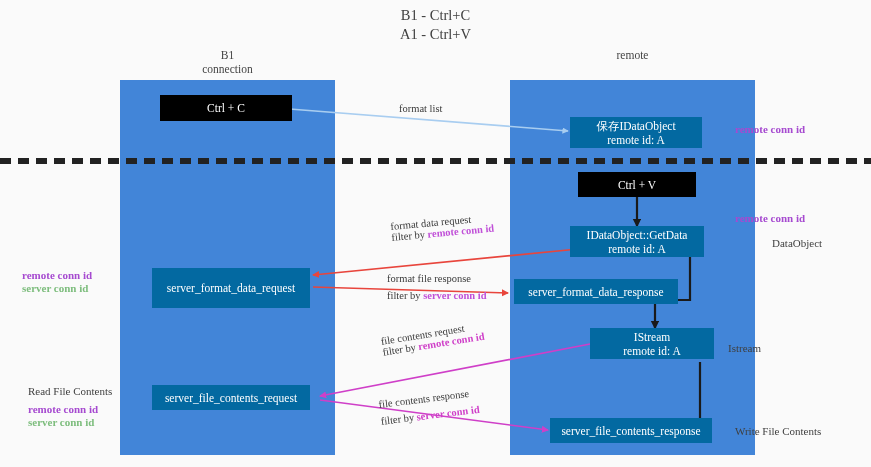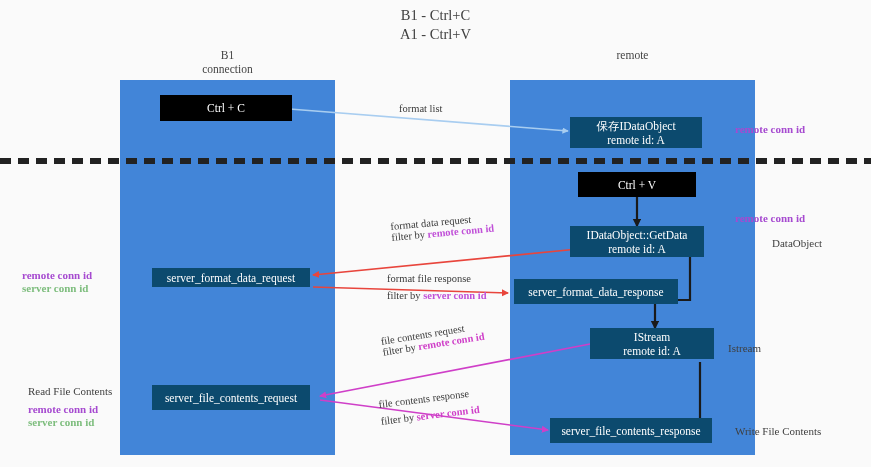--- a/index.html
+++ b/index.html
@@ -58,21 +58,21 @@
     flex-direction: column;
     align-items: center;
     justify-content: center;
     color: #ffffff;
     font-size: 11.5px;
     line-height: 14px;
     text-align: center;
     z-index: 6;
   }
   .box.green { background: #000000; }
-  .box.orange { background: #0c4a6e; }
+  .box.orange { background: #0369a1; }
 
   
   .label {
     position: absolute;
     font-size: 11px;
     line-height: 14px;
     white-space: nowrap;
     z-index: 7;
   }
   .label.purple { color: #a64ad0; font-weight: bold; }
@@ -170,21 +170,21 @@
 
   <div class="box green" style="left:578px; top:172px; width:118px; height:25px;">
     <span>Ctrl + V</span>
   </div>
 
   <div class="box orange" style="left:570px; top:226px; width:134px; height:31px;">
     <span>IDataObject::GetData</span>
     <span>remote id: A</span>
   </div>
 
-  <div class="box orange" style="left:152px; top:268px; width:158px; height:19px;">
+  <div class="box orange" style="left:152px; top:268px; width:158px; height:40px;">
     <span>server_format_data_request</span>
   </div>
 
   <div class="box orange" style="left:514px; top:279px; width:164px; height:25px;">
     <span>server_format_data_response</span>
   </div>
 
   <div class="box orange" style="left:590px; top:328px; width:124px; height:31px;">
     <span>IStream</span>
     <span>remote id: A</span>

